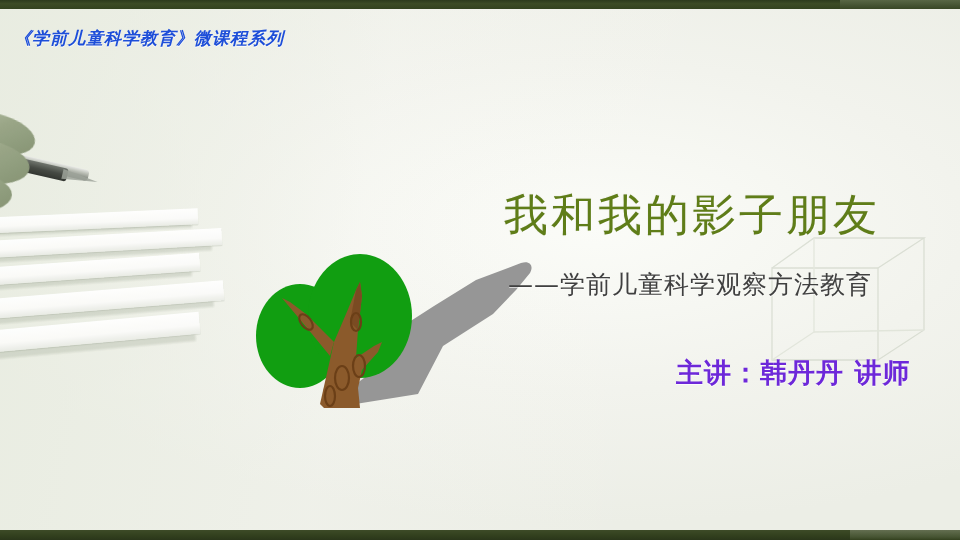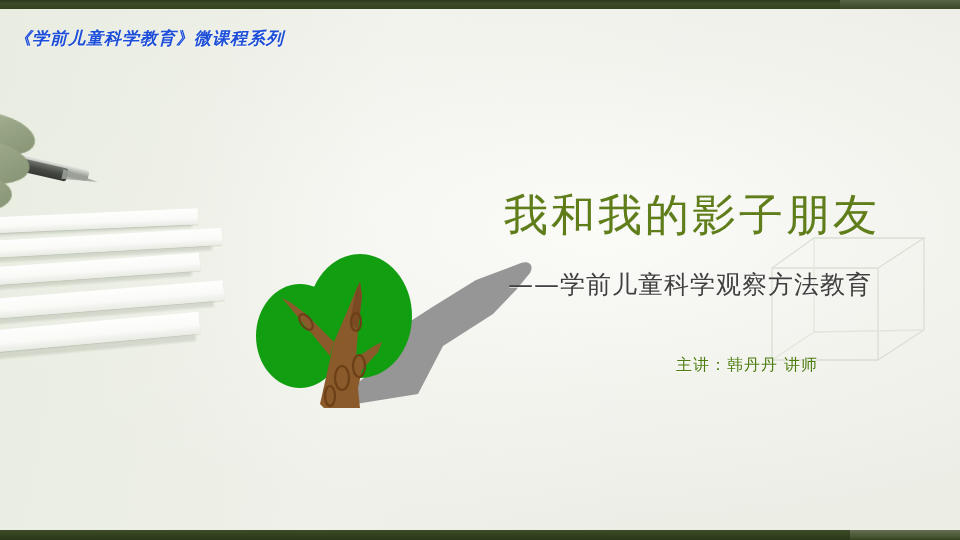--- a/index.html
+++ b/index.html
@@ -174,24 +174,24 @@
     font-size: 25px;
     letter-spacing: 1px;
     color: #404040;
     text-shadow: 0 1px 0 rgba(255,255,255,0.6);
     white-space: nowrap;
   }
   .presenter {
     position: absolute;
     left: 676px; top: 355px;
     font-family: "DejaVu Sans", "Liberation Sans", sans-serif;
-    font-weight: 400;
-    font-size: 16px;
+    font-weight: 700;
+    font-size: 27px;
     letter-spacing: 1px;
-    color: #4d7c0f;
+    color: #6d28d9;
     text-shadow: 0 1px 0 rgba(255,255,255,0.75);
     white-space: nowrap;
   }
 </style>
 </head>
 <body>
 
 <div id="slide">
 
   <div class="bg-base"></div>

